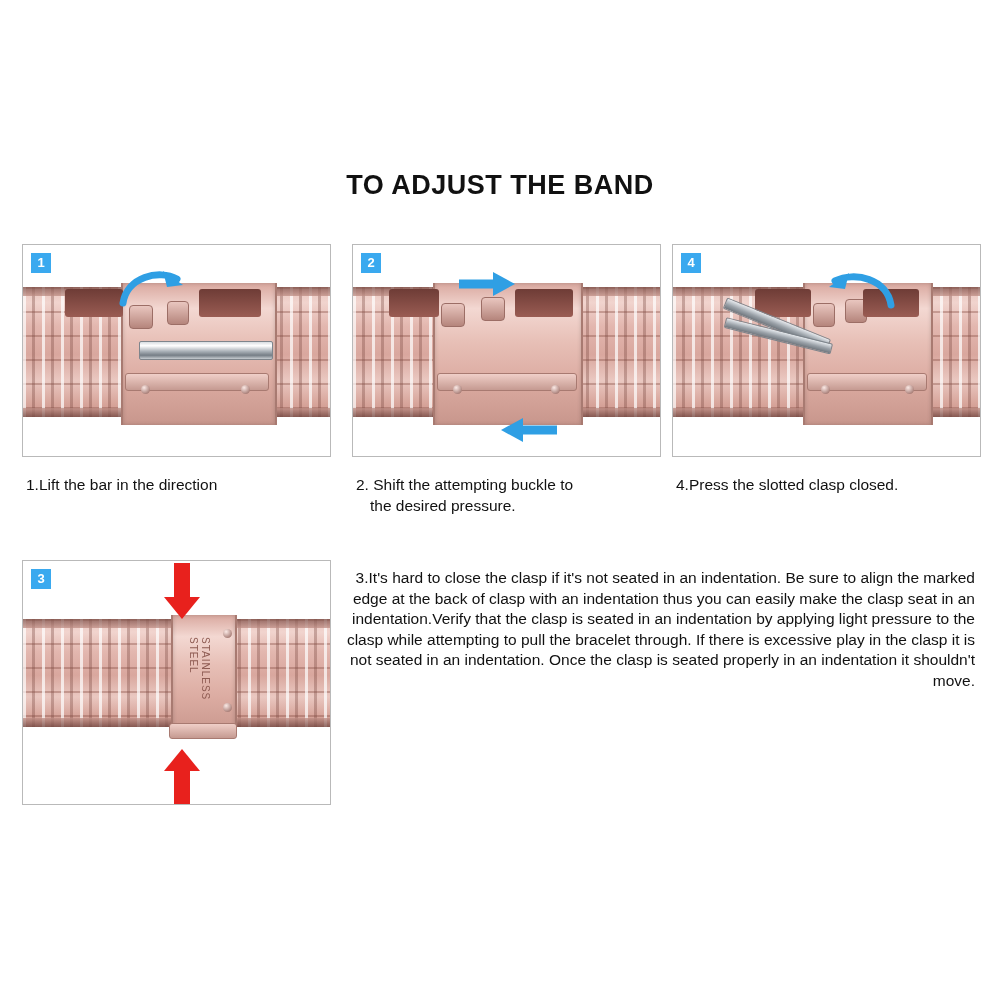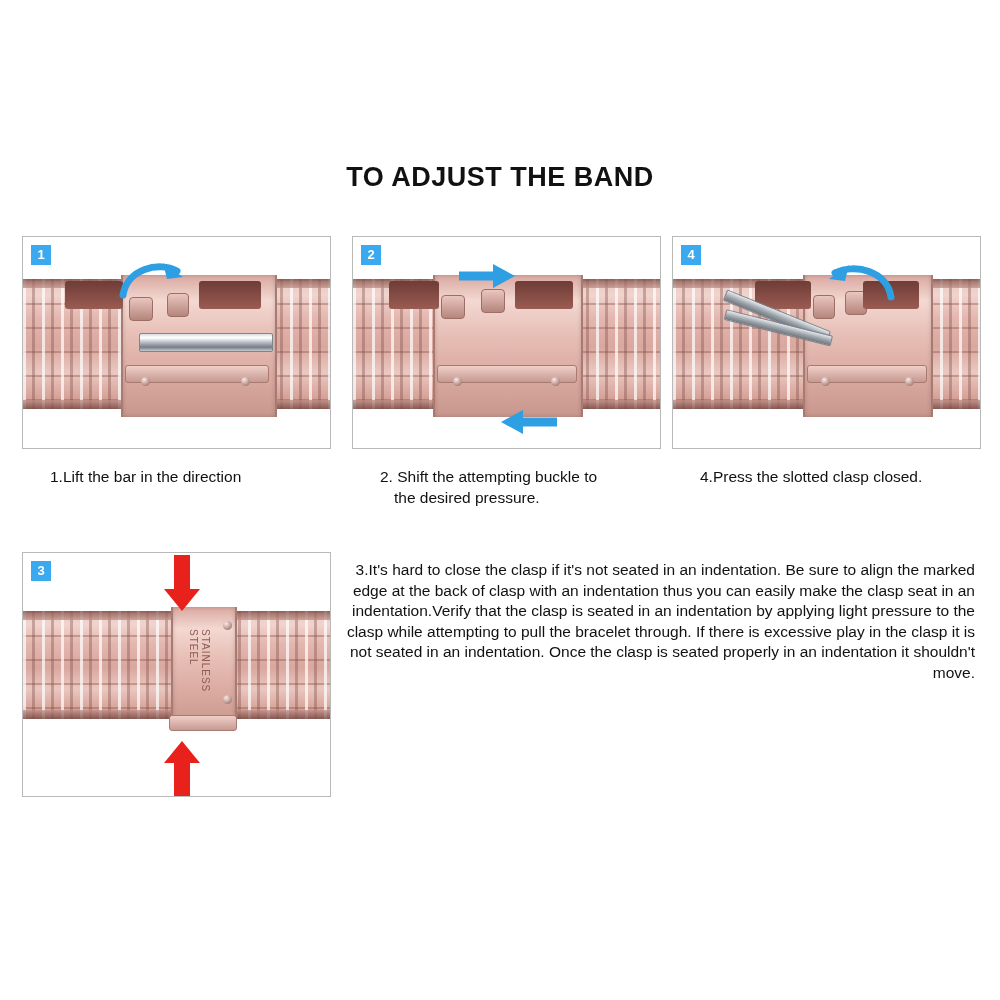--- a/index.html
+++ b/index.html
@@ -10,21 +10,21 @@
   body {
     width: 1000px;
     height: 1000px;
     font-family: "Liberation Sans", sans-serif;
     color: #1a1a1a;
     position: relative;
     overflow: hidden;
   }
   .page {
     position: absolute;
-    left: 0; top: 0;
+    left: 0; top: 8px;
     width: 1000px;
     height: 960px;
   }
 
   
   .title {
     position: absolute;
     left: 0;
     top: 162px;
     width: 1000px;
@@ -186,21 +186,20 @@
     position: absolute;
     z-index: 35;
   }
 
   
   .caption {
     position: absolute;
     font-size: 15.5px;
     line-height: 21px;
     color: #111111;
-    margin-left: 24px;
   }
   .caption .num { white-space: pre; }
 
   
   .para {
     position: absolute;
     font-size: 15.5px;
     line-height: 20.5px;
     color: #111111;
     text-align: right;

